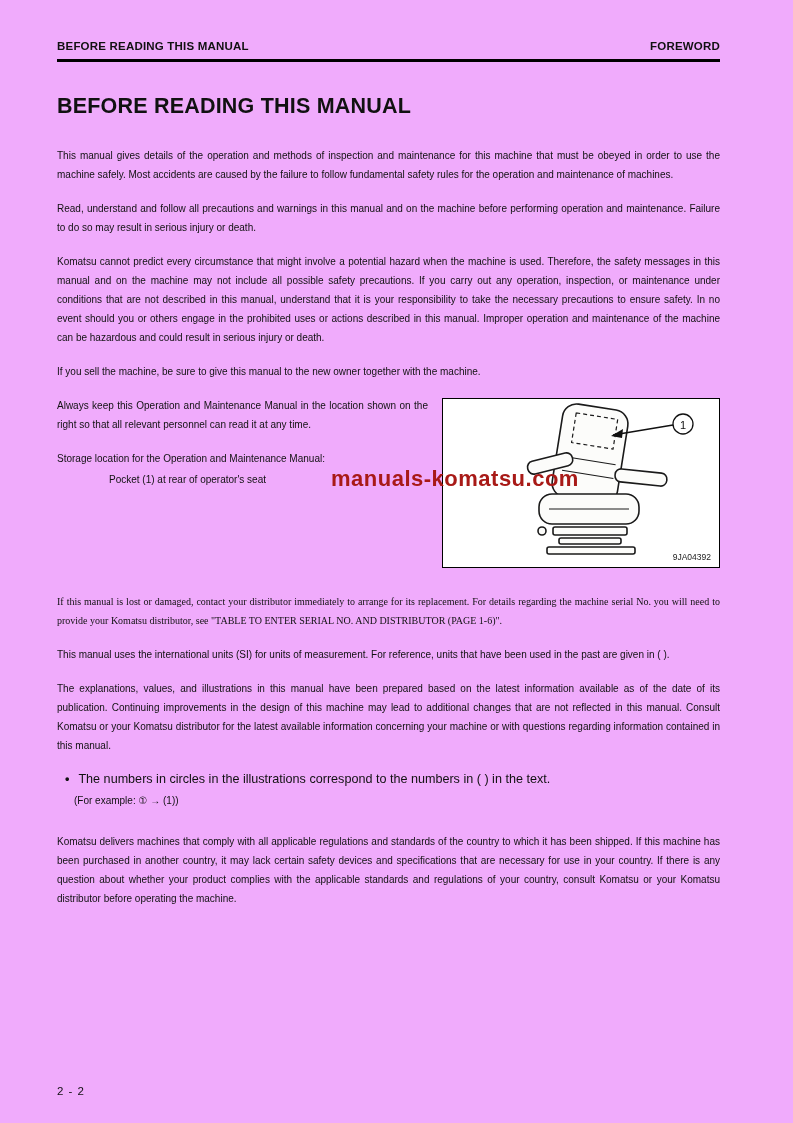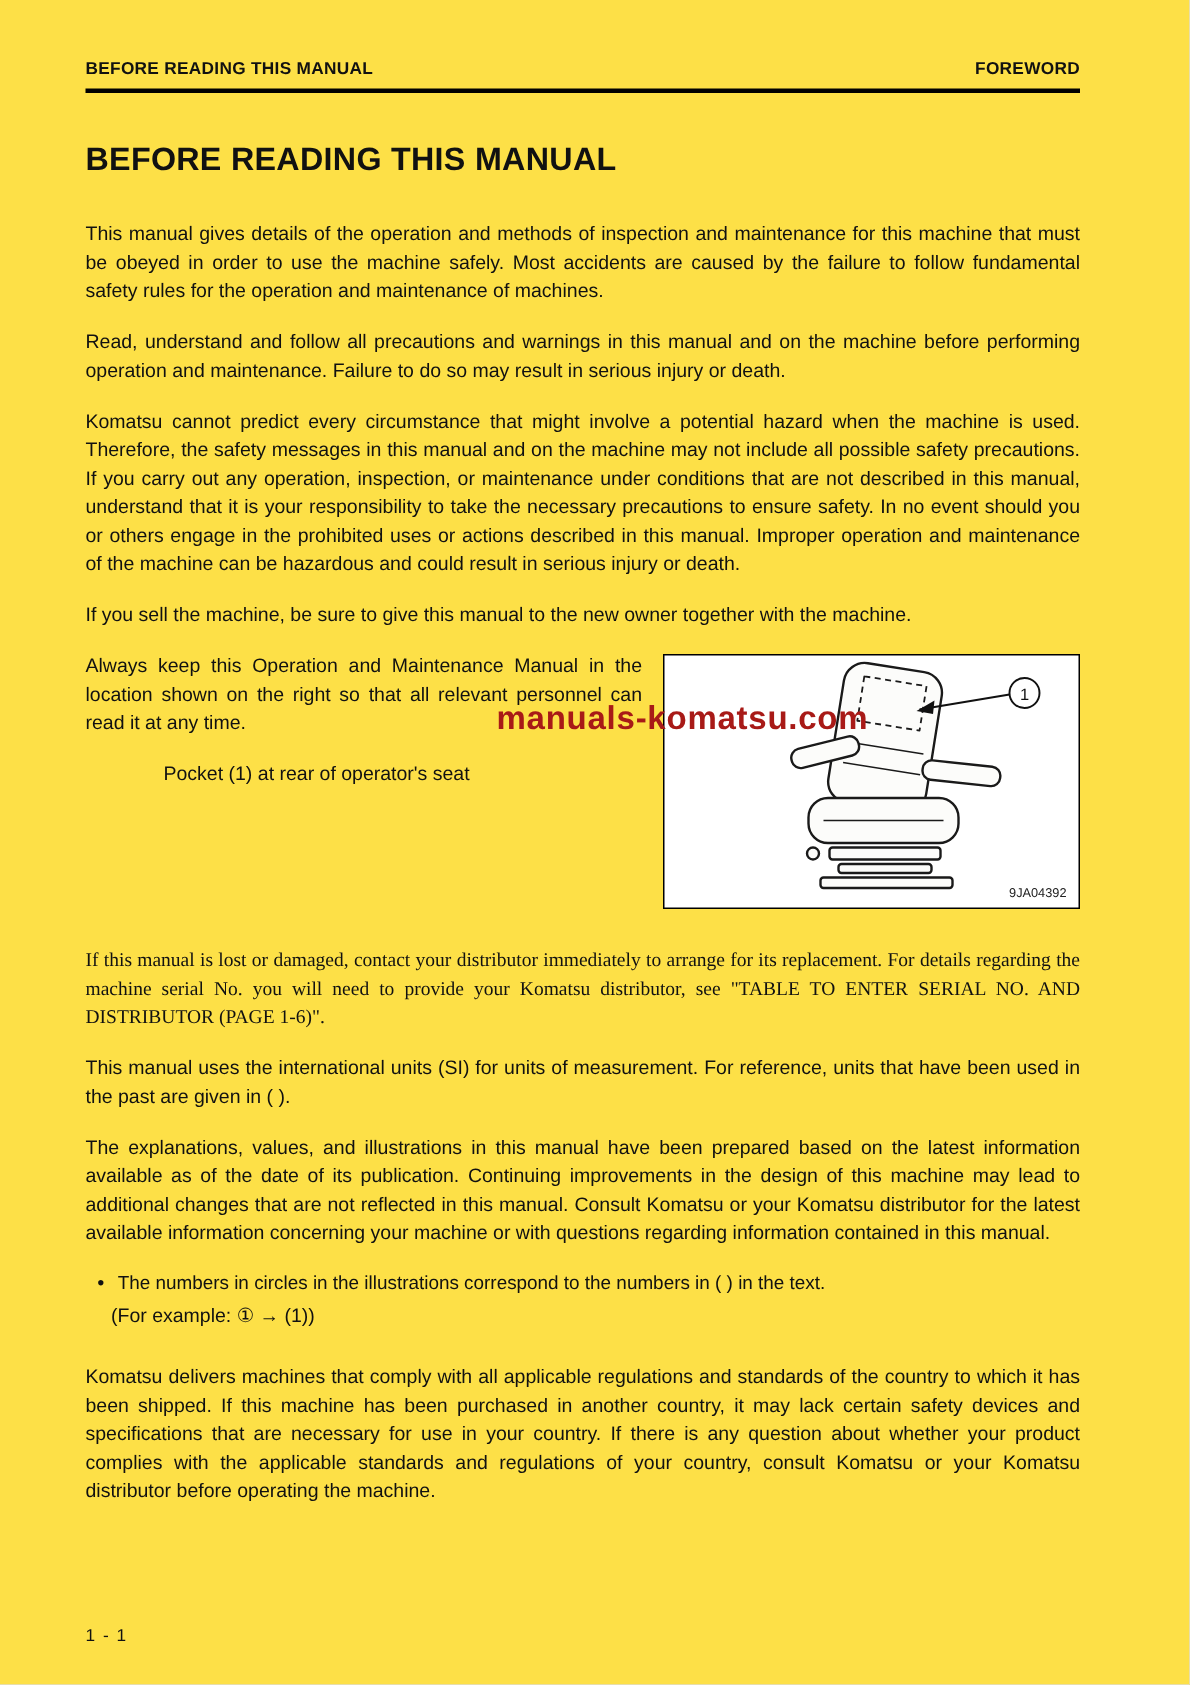--- a/index.html
+++ b/index.html
@@ -6,21 +6,21 @@
     margin: 0;
     padding: 0;
     background: #e8e8e8;
     font-family: "Liberation Sans", "DejaVu Sans", sans-serif;
   }
   .page {
     position: relative;
     width: 793px;
     height: 1123px;
     margin: 0 auto;
-    background: #fde047;
+    background: #f0abfc;
     outline: 1px solid #c9c9c9;
     overflow: hidden;
     color: #111;
   }
   .hdr {
     position: absolute;
     top: 40px;
     left: 57px;
     right: 73px;
     display: flex;
@@ -38,21 +38,21 @@
     left: 57px;
     right: 73px;
   }
   h1.doc-title {
     font-size: 21.5px;
     font-weight: bold;
     letter-spacing: 0.2px;
     margin: 0 0 27px 0;
   }
   .content p {
-    font-size: 13px;
+    font-size: 10px;
     line-height: 19px;
     text-align: justify;
     margin: 0 0 15px 0;
   }
   .fig-flow::after { content: ""; display: block; clear: none; }
   .figure-box {
     float: right;
     width: 278px;
     height: 170px;
     margin: 2px 0 10px 14px;
@@ -154,20 +154,21 @@
             <polygon points="168,37 180,30 179,39" fill="#111"></polygon>
             <circle cx="240" cy="25" r="10" fill="#fff" stroke="#111" stroke-width="1.3"></circle>
           </g>
           <text x="240" y="29.5" text-anchor="middle" font-size="11" fill="#111">1</text>
           <text x="268" y="161" text-anchor="end" font-size="8.5" fill="#222">9JA04392</text>
         </svg>
       </figure>
 
       <p>Always keep this Operation and Maintenance Manual in the location shown on the right so that all relevant personnel can read it at any time.</p>
 
+      <p class="storage-label">Storage location for the Operation and Maintenance Manual:</p>
       <p class="pocket-line">Pocket (1) at rear of operator's seat</p>
 
     </div>
 
     <p class="after-fig">If this manual is lost or damaged, contact your distributor immediately to arrange for its replacement. For details regarding the machine serial No. you will need to provide your Komatsu distributor, see "TABLE TO ENTER SERIAL NO. AND DISTRIBUTOR (PAGE 1-6)".</p>
 
     <p>This manual uses the international units (SI) for units of measurement. For reference, units that have been used in the past are given in ( ).</p>
 
     <p>The explanations, values, and illustrations in this manual have been prepared based on the latest information available as of the date of its publication. Continuing improvements in the design of this machine may lead to additional changes that are not reflected in this manual. Consult Komatsu or your Komatsu distributor for the latest available information concerning your machine or with questions regarding information contained in this manual.</p>
 
@@ -176,15 +177,15 @@
       <span>The numbers in circles in the illustrations correspond to the numbers in ( ) in the text.</span>
     </div>
     <p class="bullet-example">(For example: ① → (1))</p>
 
     <p class="last-para">Komatsu delivers machines that comply with all applicable regulations and standards of the country to which it has been shipped. If this machine has been purchased in another country, it may lack certain safety devices and specifications that are necessary for use in your country. If there is any question about whether your product complies with the applicable standards and regulations of your country, consult Komatsu or your Komatsu distributor before operating the machine.</p>
 
   </main>
 
   <div class="watermark">manuals-komatsu.com</div>
 
-  <div class="footer">1 - 1</div>
+  <div class="footer">2 - 2</div>
 
 </div>
 
 </body></html>

